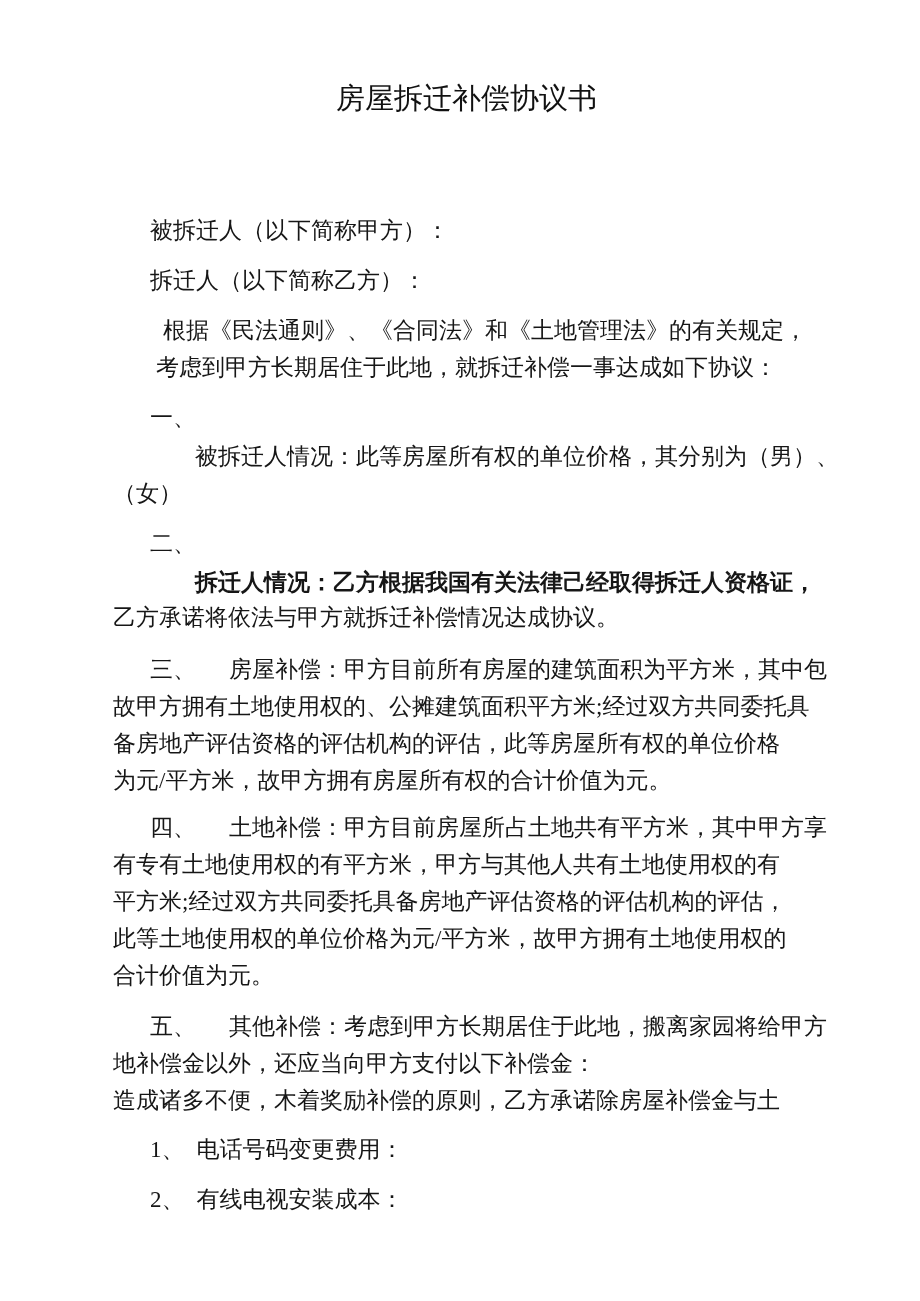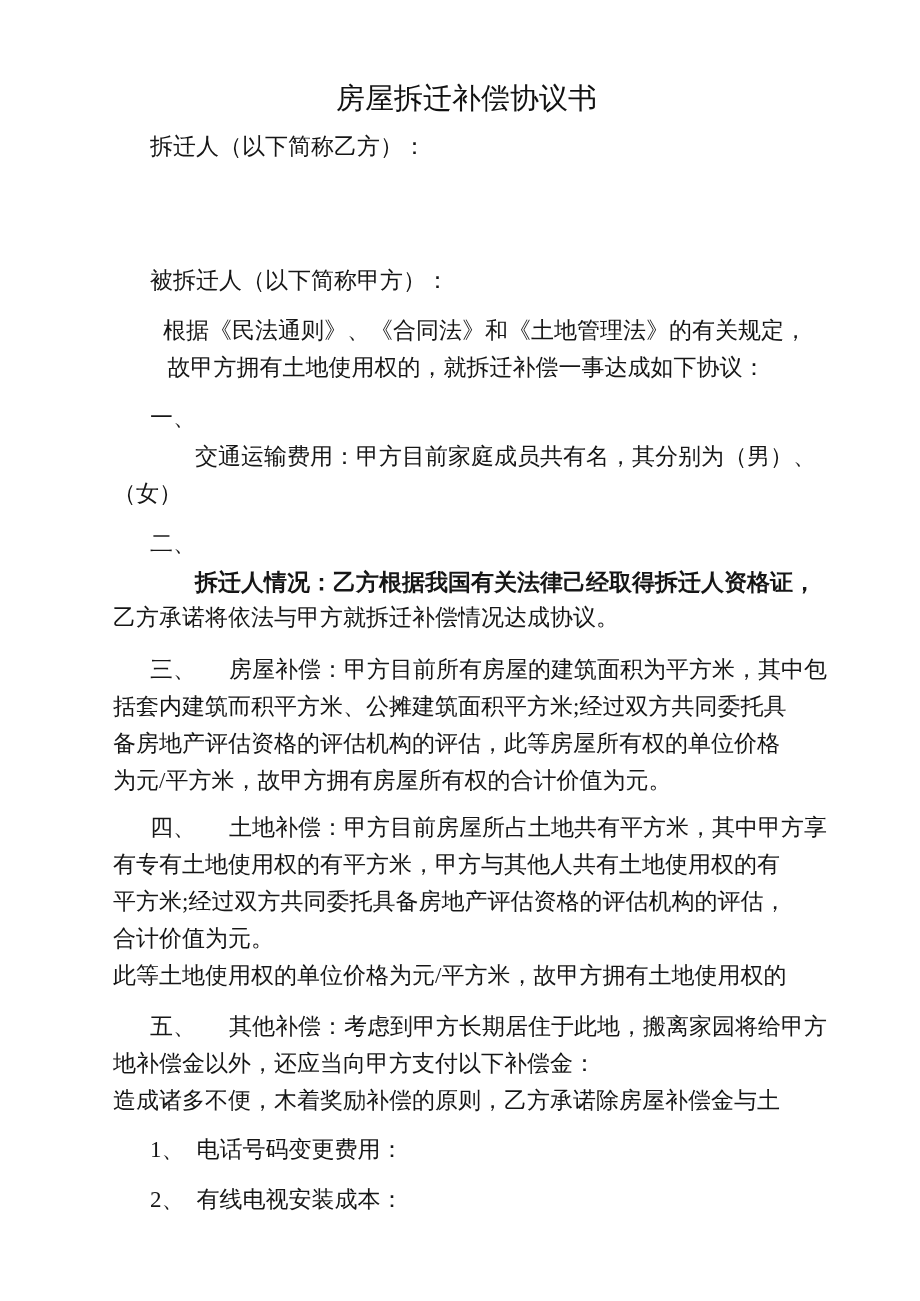--- a/index.html
+++ b/index.html
@@ -35,56 +35,56 @@
     color: #161616;
   }
   .marker { display: inline-block; }
 </style>
 </head>
 <body>
 
 <div class="page">
   <h1 class="doc-title">房屋拆迁补偿协议书</h1>
   <div class="doc-body">
+      <div class="para" style="margin-top: 97px;">
+        <div class="line" style="padding-left: 37px;"><span>被拆迁人（以下简称甲方）：</span></div>
+      </div>
       <div class="para" style="margin-top: 13px;">
         <div class="line" style="padding-left: 37px;"><span>拆迁人（以下简称乙方）：</span></div>
       </div>
-      <div class="para" style="margin-top: 97px;">
-        <div class="line" style="padding-left: 37px;"><span>被拆迁人（以下简称甲方）：</span></div>
-      </div>
       <div class="para" style="margin-top: 13px; text-align: center;">
         <div class="line" style="padding-left: 37px;"><span>根据《民法通则》、《合同法》和《土地管理法》的有关规定，</span></div>
-        <div class="line" style="padding-left: 0px;"><span>故甲方拥有土地使用权的，就拆迁补偿一事达成如下协议：</span></div>
+        <div class="line" style="padding-left: 0px;"><span>考虑到甲方长期居住于此地，就拆迁补偿一事达成如下协议：</span></div>
       </div>
       <div class="para" style="margin-top: 13px;">
         <div class="line" style="padding-left: 37px;"><span>一、</span></div>
       </div>
       <div class="para" style="margin-top: 2px;">
-        <div class="line" style="padding-left: 82px;"><span>交通运输费用：甲方目前家庭成员共有名，其分别为（男）、</span></div>
+        <div class="line" style="padding-left: 82px;"><span>被拆迁人情况：此等房屋所有权的单位价格，其分别为（男）、</span></div>
         <div class="line" style="padding-left: 0px;"><span>（女）</span></div>
       </div>
       <div class="para" style="margin-top: 13px;">
         <div class="line" style="padding-left: 37px;"><span>二、</span></div>
       </div>
       <div class="para" style="margin-top: 2px;">
         <div class="line" style="padding-left: 82px; font-weight: bold;"><span>拆迁人情况：乙方根据我国有关法律己经取得拆迁人资格证，</span></div>
         <div class="line" style="padding-left: 0px; font-family: Liberation Mono, monospace;"><span>乙方承诺将依法与甲方就拆迁补偿情况达成协议。</span></div>
       </div>
       <div class="para" style="margin-top: 13px;">
         <div class="line" style="padding-left: 37px;"><span class="marker" style="margin-right: 33px;">三、</span><span>房屋补偿：甲方目前所有房屋的建筑面积为平方米，其中包</span></div>
-        <div class="line" style="padding-left: 0px;"><span>括套内建筑而积平方米、公摊建筑面积平方米;经过双方共同委托具</span></div>
+        <div class="line" style="padding-left: 0px;"><span>故甲方拥有土地使用权的、公摊建筑面积平方米;经过双方共同委托具</span></div>
         <div class="line" style="padding-left: 0px;"><span>备房地产评估资格的评估机构的评估，此等房屋所有权的单位价格</span></div>
         <div class="line" style="padding-left: 0px;"><span>为元/平方米，故甲方拥有房屋所有权的合计价值为元。</span></div>
       </div>
       <div class="para" style="margin-top: 10px;">
         <div class="line" style="padding-left: 37px;"><span class="marker" style="margin-right: 33px;">四、</span><span>土地补偿：甲方目前房屋所占土地共有平方米，其中甲方享</span></div>
         <div class="line" style="padding-left: 0px;"><span>有专有土地使用权的有平方米，甲方与其他人共有土地使用权的有</span></div>
         <div class="line" style="padding-left: 0px;"><span>平方米;经过双方共同委托具备房地产评估资格的评估机构的评估，</span></div>
+        <div class="line" style="padding-left: 0px;"><span>此等土地使用权的单位价格为元/平方米，故甲方拥有土地使用权的</span></div>
         <div class="line" style="padding-left: 0px;"><span>合计价值为元。</span></div>
-        <div class="line" style="padding-left: 0px;"><span>此等土地使用权的单位价格为元/平方米，故甲方拥有土地使用权的</span></div>
       </div>
       <div class="para" style="margin-top: 14px;">
         <div class="line" style="padding-left: 37px;"><span class="marker" style="margin-right: 33px;">五、</span><span>其他补偿：考虑到甲方长期居住于此地，搬离家园将给甲方</span></div>
         <div class="line" style="padding-left: 0px;"><span>地补偿金以外，还应当向甲方支付以下补偿金：</span></div>
         <div class="line" style="padding-left: 0px;"><span>造成诸多不便，木着奖励补偿的原则，乙方承诺除房屋补偿金与土</span></div>
       </div>
       <div class="para" style="margin-top: 12px;">
         <div class="line" style="padding-left: 37px;"><span class="marker" style="margin-right: 12px;">1、</span><span>电话号码变更费用：</span></div>
       </div>
       <div class="para" style="margin-top: 13px;">

